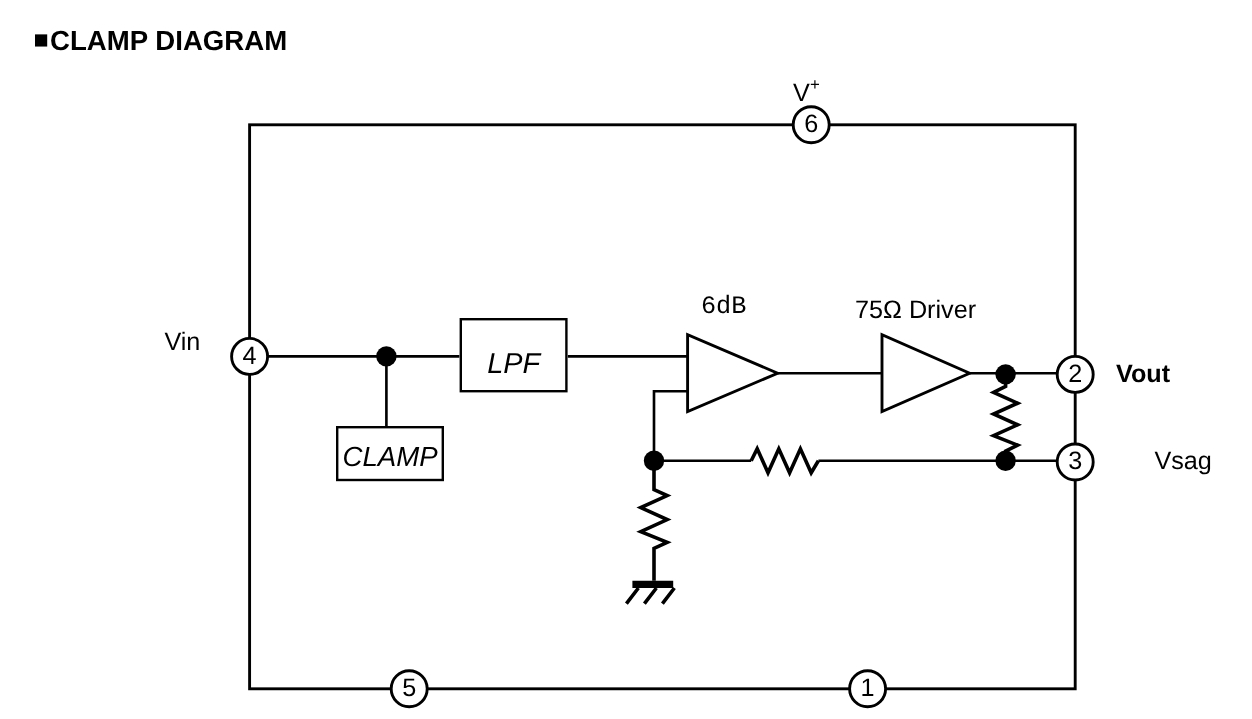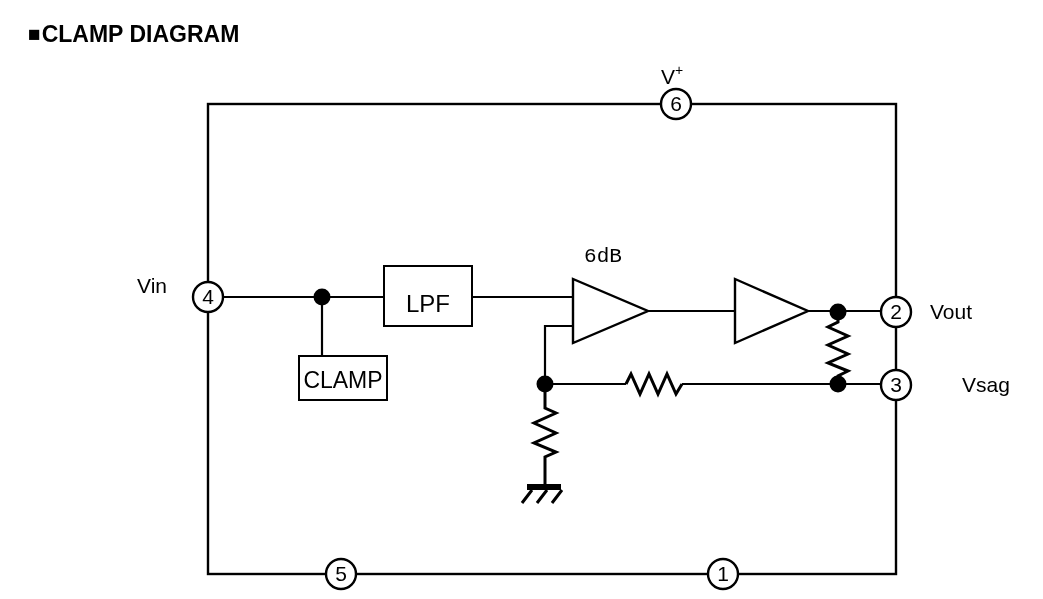--- a/index.html
+++ b/index.html
@@ -41,23 +41,24 @@
     font-size: 21px;
     line-height: 24px;
   }
   .blk {
     position: absolute;
     border: 2.5px solid #000;
     background: #fff;
     display: flex;
     align-items: center;
     justify-content: center;
+    font-style: italic;
   }
   .blk-lpf   { left: 383px; top: 265px; width: 90px; height: 62px; font-size: 24px; padding-top: 16px; }
-  .blk-clamp { left: 298px; top: 355px; width: 90px; height: 46px; font-size: 23px; padding-top: 4px; }
+  .blk-clamp { left: 280px; top: 355px; width: 90px; height: 46px; font-size: 23px; padding-top: 4px; }
 </style>
 </head>
 <body>
 
 <div class="stage">
 
   <div class="page-title">
     <span class="bullet">■</span>
       <span>CLAMP DIAGRAM</span>
   </div>
@@ -124,17 +125,18 @@
   <div class="pin-num" style="left:193px; top:285px;">4</div>
   <div class="pin-num" style="left:881px; top:300px;">2</div>
   <div class="pin-num" style="left:881px; top:373px;">3</div>
   <div class="pin-num" style="left:326px; top:562px;">5</div>
   <div class="pin-num" style="left:708px; top:562px;">1</div>
 
   <div class="lbl centered" style="left:650px; top:59px; width:44px;">
     <span>V</span><sup>+</sup>
   </div>
   <div class="lbl" style="left:137px; top:274px;">Vin</div>
-  <div class="lbl" style="left:930px; top:300px;">Vout</div>
+  <div class="lbl" style="left:930px; top:300px;font-weight:bold;">Vout</div>
   <div class="lbl" style="left:962px; top:373px;">Vsag</div>
   <div class="lbl centered" style="left:571px; top:245px; width:64px;font-family:Liberation Mono, monospace;">6dB</div>
+  <div class="lbl centered" style="left:702px; top:247px; width:122px;">75Ω Driver</div>
 
 </div>
 
 </body></html>

